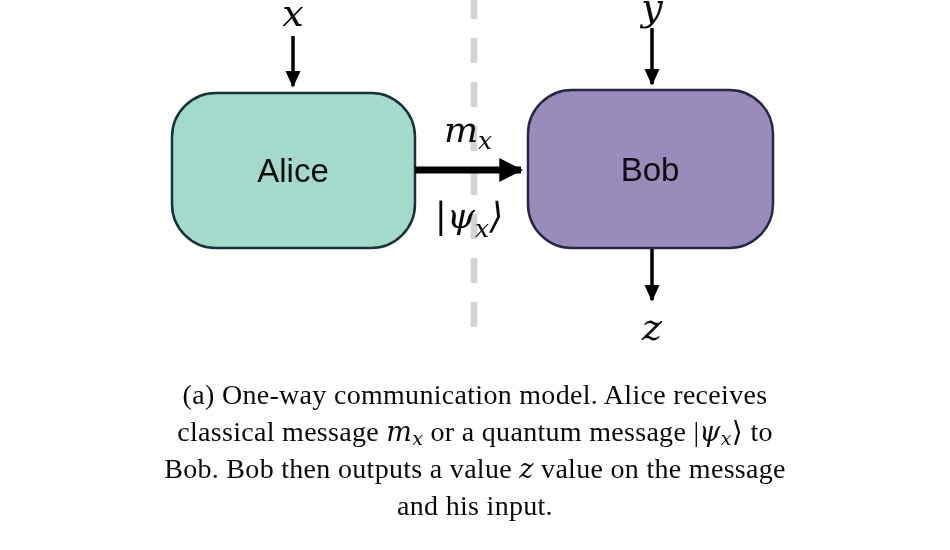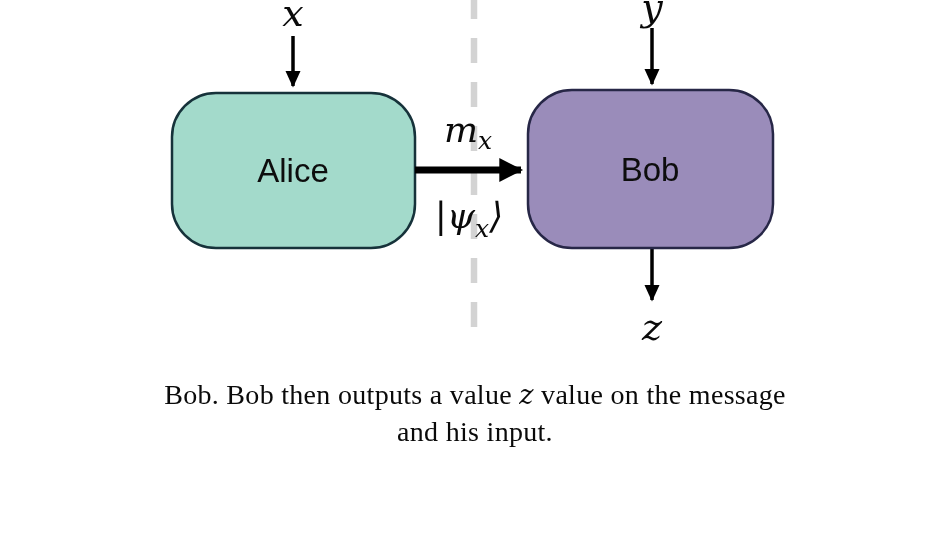--- a/index.html
+++ b/index.html
@@ -88,17 +88,19 @@
     <text class="math-label" x="293" y="26" font-size="38" text-anchor="middle">x</text>
     <text class="math-label" x="652" y="20" font-size="38" text-anchor="middle">y</text>
     <text class="math-label" x="652" y="340" font-size="38" text-anchor="middle">z</text>
 
     <text class="math-label" x="468" y="142" text-anchor="middle"><tspan font-size="36">m</tspan><tspan font-size="25" dy="7">x</tspan></text>
 
     <text class="math-label" x="469" y="228" text-anchor="middle"><tspan font-size="36">|ψ</tspan><tspan font-size="25" dy="9">x</tspan><tspan font-size="36" dy="-9">⟩</tspan></text>
   </svg>
 
   <figcaption class="caption">
+    <div class="cap-line"><span>(a) One-way communication model. Alice receives</span></div>
+    <div class="cap-line"><span>classical message </span><i class="mv">m</i><sub class="ms"><i>x</i></sub><span> or a quantum message |</span><i class="mv">ψ</i><sub class="ms"><i>x</i></sub><span>⟩ to</span></div>
     <div class="cap-line"><span>Bob. Bob then outputs a value </span><i class="mv">z</i><span> value on the message</span></div>
     <div class="cap-line"><span>and his input.</span></div>
   </figcaption>
 
 </div>
 
 </body></html>

